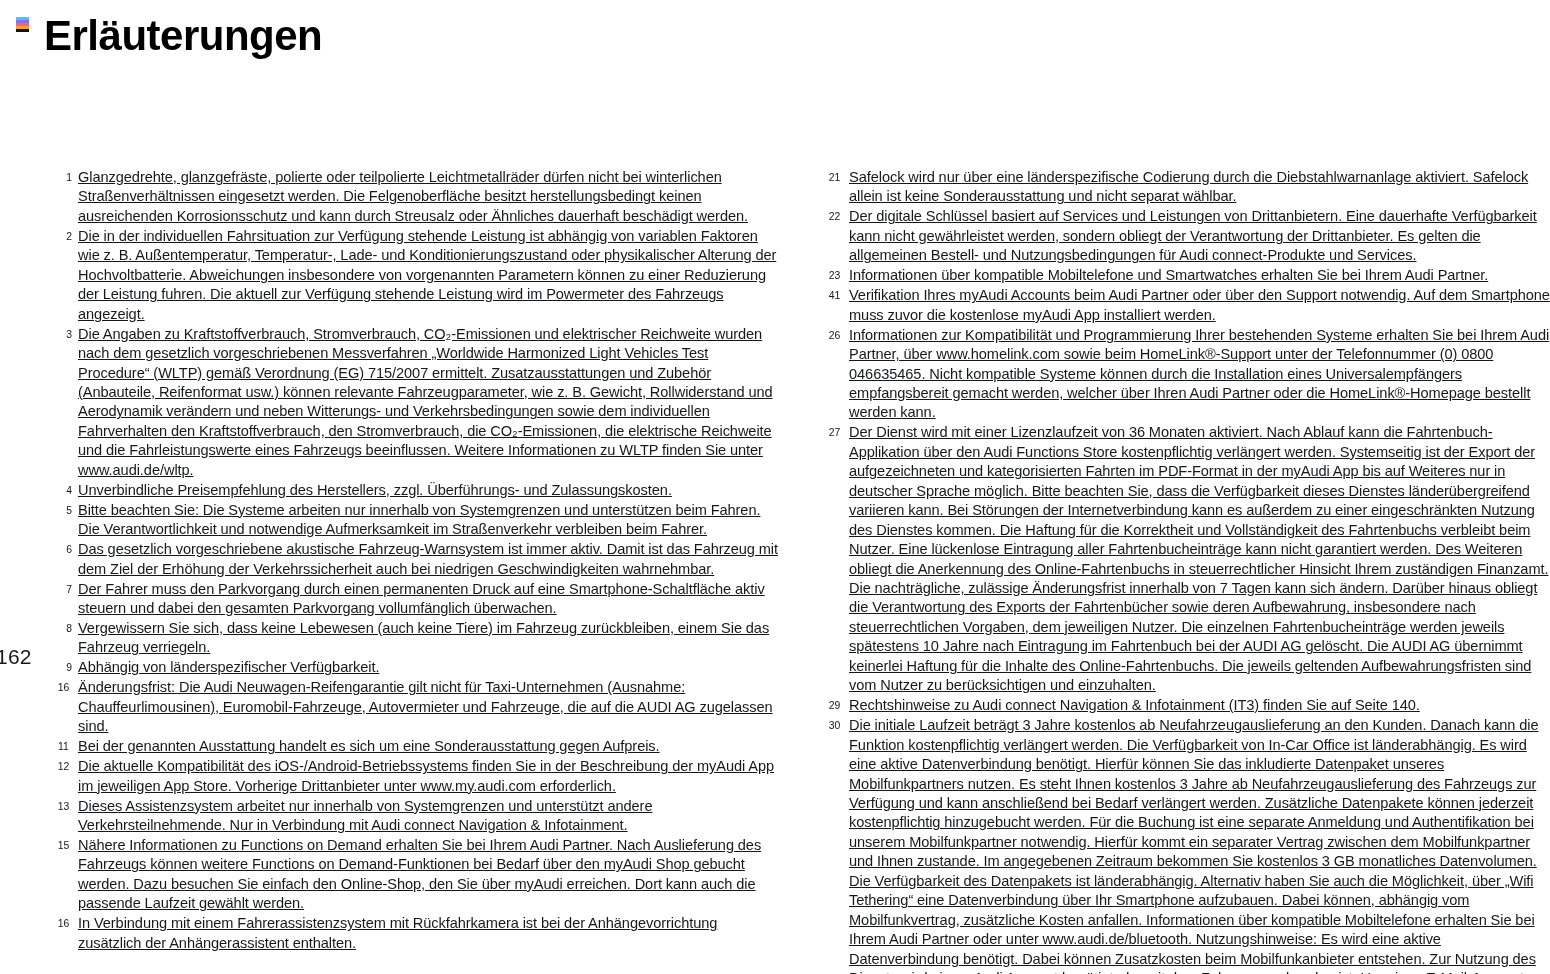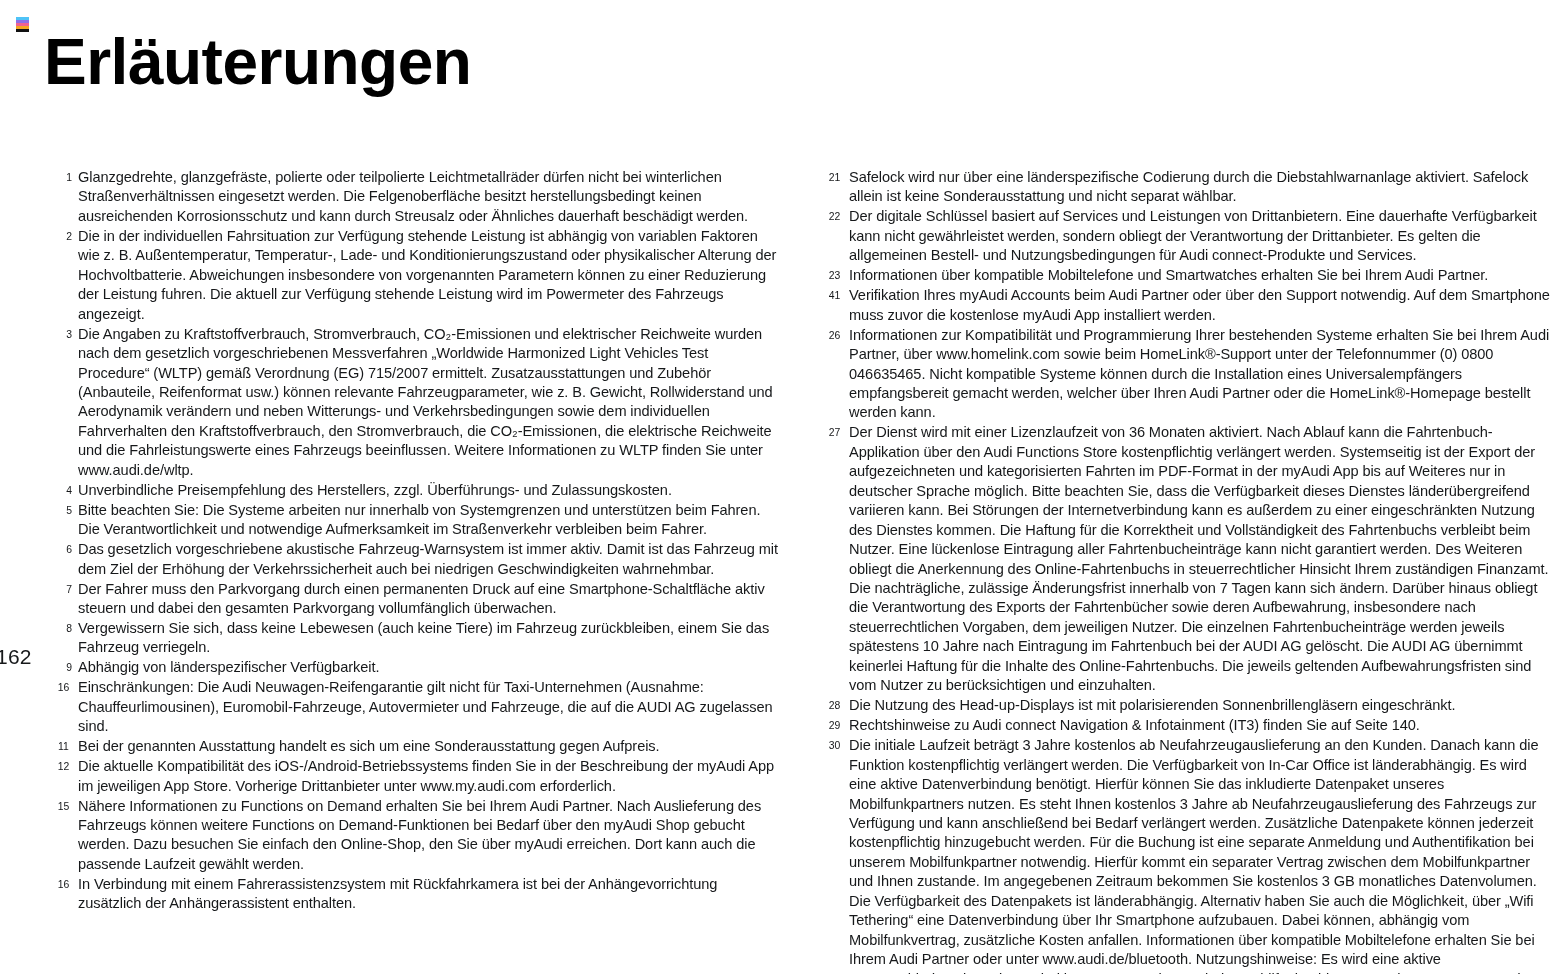--- a/index.html
+++ b/index.html
@@ -36,21 +36,21 @@
     overflow: hidden;
   }
   #brand-mark i {
     display: block;
     flex: 1 1 auto;
   }
   #page-title {
     position: absolute;
     left: 44px;
     top: -14px;
-    font-size: 64px;
+    font-size: 42px;
     font-weight: 700;
     letter-spacing: -0.5px;
     line-height: 1.05;
     color: #000000;
     white-space: nowrap;
   }
 
   
   #page-number {
     position: absolute;
@@ -101,20 +101,21 @@
     padding-top: 0px;
     color: #16181a;
     font-variant-numeric: lining-nums;
   }
   li.footnote .marker.wide { min-width: 17px; text-align: center; }
   li.footnote .body {
     flex: 1 1 auto;
     padding-left: 6px;
     hyphens: manual;
     word-spacing: -0.1px;
+    text-decoration: underline;
   }
   
   #column-right li.footnote .body { letter-spacing: -0.005em; }
   #column-left  li.footnote .body { letter-spacing: -0.005em; }
 </style>
 </head>
 <body>
 
 <div id="page-header">
   <div id="brand-mark">
@@ -163,29 +164,33 @@
         <li class="footnote">
           <span class="marker">8</span>
           <span class="body">Vergewissern Sie sich, dass keine Lebewesen (auch keine Tiere) im Fahrzeug zurückbleiben, einem Sie das Fahrzeug verriegeln.</span>
         </li>
         <li class="footnote">
           <span class="marker">9</span>
           <span class="body">Abhängig von länderspezifischer Verfügbarkeit.</span>
         </li>
         <li class="footnote">
           <span class="marker wide">16</span>
-          <span class="body">Einschränkungen: Die Audi Neuwagen-Reifengarantie gilt nicht für Taxi-Unternehmen (Ausnahme: Chauffeurlimousinen), Euromobil-Fahrzeuge, Autovermieter und Fahrzeuge, die auf die AUDI AG zugelassen sind.</span>
+          <span class="body">Änderungsfrist: Die Audi Neuwagen-Reifengarantie gilt nicht für Taxi-Unternehmen (Ausnahme: Chauffeurlimousinen), Euromobil-Fahrzeuge, Autovermieter und Fahrzeuge, die auf die AUDI AG zugelassen sind.</span>
         </li>
         <li class="footnote">
           <span class="marker wide">11</span>
           <span class="body">Bei der genannten Ausstattung handelt es sich um eine Sonderausstattung gegen Aufpreis.</span>
         </li>
         <li class="footnote">
           <span class="marker wide">12</span>
           <span class="body">Die aktuelle Kompatibilität des iOS-/Android-Betriebssystems finden Sie in der Beschreibung der myAudi App im jeweiligen App Store. Vorherige Drittanbieter unter www.my.audi.com erforderlich.</span>
+        </li>
+        <li class="footnote">
+          <span class="marker wide">13</span>
+          <span class="body">Dieses Assistenzsystem arbeitet nur innerhalb von Systemgrenzen und unterstützt andere Verkehrsteilnehmende. Nur in Verbindung mit Audi connect Navigation &amp; Infotainment.</span>
         </li>
         <li class="footnote">
           <span class="marker wide">15</span>
           <span class="body">Nähere Informationen zu Functions on Demand erhalten Sie bei Ihrem Audi Partner. Nach Auslieferung des Fahrzeugs können weitere Functions on Demand-Funktionen bei Bedarf über den myAudi Shop gebucht werden. Dazu besuchen Sie einfach den Online-Shop, den Sie über myAudi erreichen. Dort kann auch die passende Laufzeit gewählt werden.</span>
         </li>
         <li class="footnote">
           <span class="marker wide">16</span>
           <span class="body">In Verbindung mit einem Fahrerassistenzsystem mit Rückfahrkamera ist bei der Anhängevorrichtung zusätzlich der Anhängerassistent enthalten.</span>
         </li>
       </ol>
@@ -210,24 +215,20 @@
         </li>
         <li class="footnote">
           <span class="marker wide">26</span>
           <span class="body">Informationen zur Kompatibilität und Programmierung Ihrer bestehenden Systeme erhalten Sie bei Ihrem Audi Partner, über www.homelink.com sowie beim HomeLink®-Support unter der Telefonnummer (0) 0800 046635465. Nicht kompatible Systeme können durch die Installation eines Universalempfängers empfangsbereit gemacht werden, welcher über Ihren Audi Partner oder die HomeLink®-Homepage bestellt werden kann.</span>
         </li>
         <li class="footnote">
           <span class="marker wide">27</span>
           <span class="body">Der Dienst wird mit einer Lizenzlaufzeit von 36 Monaten aktiviert. Nach Ablauf kann die Fahrtenbuch-Applikation über den Audi Functions Store kostenpflichtig verlängert werden. Systemseitig ist der Export der aufgezeichneten und kategorisierten Fahrten im PDF-Format in der myAudi App bis auf Weiteres nur in deutscher Sprache möglich. Bitte beachten Sie, dass die Verfügbarkeit dieses Dienstes länderübergreifend variieren kann. Bei Störungen der Internetverbindung kann es außerdem zu einer eingeschränkten Nutzung des Dienstes kommen. Die Haftung für die Korrektheit und Vollständigkeit des Fahrtenbuchs verbleibt beim Nutzer. Eine lückenlose Eintragung aller Fahrtenbucheinträge kann nicht garantiert werden. Des Weiteren obliegt die Anerkennung des Online-Fahrtenbuchs in steuerrechtlicher Hinsicht Ihrem zuständigen Finanzamt. Die nachträgliche, zulässige Änderungsfrist innerhalb von 7 Tagen kann sich ändern. Darüber hinaus obliegt die Verantwortung des Exports der Fahrtenbücher sowie deren Aufbewahrung, insbesondere nach steuerrechtlichen Vorgaben, dem jeweiligen Nutzer. Die einzelnen Fahrtenbucheinträge werden jeweils spätestens 10 Jahre nach Eintragung im Fahrtenbuch bei der AUDI AG gelöscht. Die AUDI AG übernimmt keinerlei Haftung für die Inhalte des Online-Fahrtenbuchs. Die jeweils geltenden Aufbewahrungsfristen sind vom Nutzer zu berücksichtigen und einzuhalten.</span>
         </li>
         <li class="footnote">
-          <span class="marker wide">28</span>
-          <span class="body">Die Nutzung des Head-up-Displays ist mit polarisierenden Sonnenbrillengläsern eingeschränkt.</span>
-        </li>
-        <li class="footnote">
           <span class="marker wide">29</span>
           <span class="body">Rechtshinweise zu Audi connect Navigation &amp; Infotainment (IT3) finden Sie auf Seite 140.</span>
         </li>
         <li class="footnote">
           <span class="marker wide">30</span>
           <span class="body">Die initiale Laufzeit beträgt 3 Jahre kostenlos ab Neufahrzeugauslieferung an den Kunden. Danach kann die Funktion kostenpflichtig verlängert werden. Die Verfügbarkeit von In-Car Office ist länderabhängig. Es wird eine aktive Datenverbindung benötigt. Hierfür können Sie das inkludierte Datenpaket unseres Mobilfunkpartners nutzen. Es steht Ihnen kostenlos 3 Jahre ab Neufahrzeugauslieferung des Fahrzeugs zur Verfügung und kann anschließend bei Bedarf verlängert werden. Zusätzliche Datenpakete können jederzeit kostenpflichtig hinzugebucht werden. Für die Buchung ist eine separate Anmeldung und Authentifikation bei unserem Mobilfunkpartner notwendig. Hierfür kommt ein separater Vertrag zwischen dem Mobilfunkpartner und Ihnen zustande. Im angegebenen Zeitraum bekommen Sie kostenlos 3 GB monatliches Datenvolumen. Die Verfügbarkeit des Datenpakets ist länderabhängig. Alternativ haben Sie auch die Möglichkeit, über „Wifi Tethering“ eine Datenverbindung über Ihr Smartphone aufzubauen. Dabei können, abhängig vom Mobilfunkvertrag, zusätzliche Kosten anfallen. Informationen über kompatible Mobiltelefone erhalten Sie bei Ihrem Audi Partner oder unter www.audi.de/bluetooth. Nutzungshinweise: Es wird eine aktive Datenverbindung benötigt. Dabei können Zusatzkosten beim Mobilfunkanbieter entstehen. Zur Nutzung des Diensts wird ein myAudi Account benötigt, der mit dem Fahrzeug verbunden ist. Um einen E-Mail-Account oder den Smartphone-Kalender anzubinden, den Anweisungen im MMI folgen. Die Anbindung des Accounts über Benutzername und Passwort ist zunächst nur mit be-</span>
         </li>
       </ol>
   </div>
 </div>

